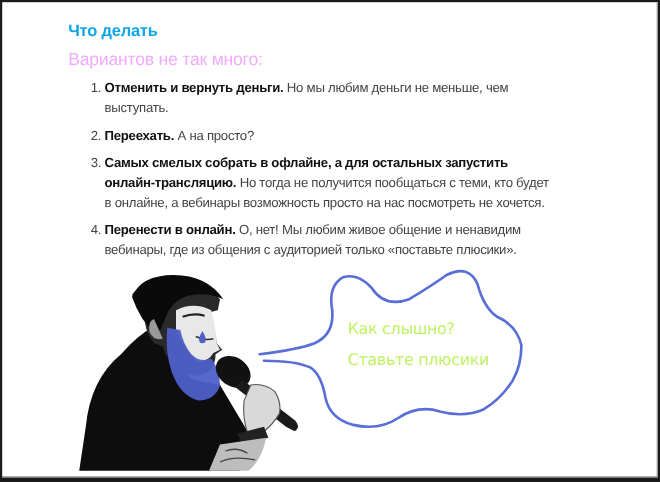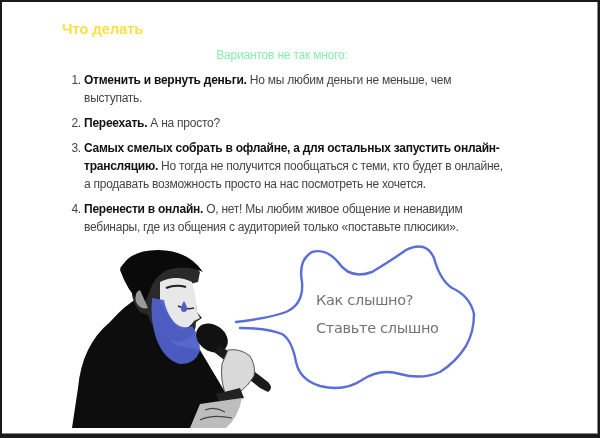--- a/index.html
+++ b/index.html
@@ -9,55 +9,54 @@
     background: #ffffff;
     border-right: 1px solid #8a8a8a;
     border-bottom: 1px solid #8a8a8a;
   }
   .content {
     position: absolute; left: 62px; top: 18px; width: 440px;
     font-family: "Liberation Sans", sans-serif;
     color: #2b2b2b;
   }
   .heading {
-    font-size: 15px; font-weight: bold; color: #fde047;
+    font-size: 15px; font-weight: bold; color: #0ea5e9;
     margin: 0; line-height: 22px; letter-spacing: -0.2px;
   }
   .intro {
-    font-size: 12px; color: #86efac; margin: 6px 0 0 0; line-height: 18px;
+    font-size: 16px; color: #f0abfc; margin: 6px 0 0 0; line-height: 18px;
     letter-spacing: -0.2px;
-    text-align: center;
   }
   ol.options {
     margin: 7px 0 0 0; padding: 0 0 0 22px;
     font-size: 12px; color: #444; line-height: 18px; letter-spacing: -0.25px;
     width: 420px;
   }
-  ol.options li { margin: 0 0 7px 0; padding-left: 0; }
+  ol.options li { margin: 0 0 7px 11px; padding-left: 0; }
   ol.options li b { color: #111; font-weight: bold; }
   .illustration { position: absolute; left: 60px; top: 240px; width: 440px; height: 193px; }
   .bubble-text {
     position: absolute; font-family: "DejaVu Sans", sans-serif; font-size: 14.5px;
-    color: #737373; letter-spacing: -0.3px; white-space: nowrap;
+    color: #bef264; letter-spacing: -0.3px; white-space: nowrap;
   }
   .bubble-line1 { left: 316px; top: 292px; }
   .bubble-line2 { left: 316px; top: 320px; }
 </style>
 </head>
 <body>
 
 <div class="frame"></div>
 
 <div class="content">
   <h3 class="heading">Что делать</h3>
   <p class="intro">Вариантов не так много:</p>
   <ol class="options">
     <li><b>Отменить и вернуть деньги.</b><span> Но мы любим деньги не меньше, чем выступать.</span></li>
     <li><b>Переехать.</b><span> А на просто?</span></li>
-    <li><b>Самых смелых собрать в офлайне, а для остальных запустить онлайн-трансляцию.</b><span> Но тогда не получится пообщаться с теми, кто будет в онлайне, а продавать возможность просто на нас посмотреть не хочется.</span></li>
+    <li><b>Самых смелых собрать в офлайне, а для остальных запустить онлайн-трансляцию.</b><span> Но тогда не получится пообщаться с теми, кто будет в онлайне, а вебинары возможность просто на нас посмотреть не хочется.</span></li>
     <li><b>Перенести в онлайн.</b><span> О, нет! Мы любим живое общение и ненавидим вебинары, где из общения с аудиторией только «поставьте плюсики».</span></li>
   </ol>
 </div>
 
 <svg class="illustration" viewBox="60 240 440 193" width="440" height="193" xmlns="http://www.w3.org/2000/svg">
 
   <g>
     <path d="M72 428 L78 388 Q82 345 110 322 Q125 305 138 298 L150 292 L160 330 L175 345 L200 350 L225 392 L218 428 Z" fill="#0d0d0d"></path>
 
     <path d="M120 268 Q132 252 158 252 Q185 252 200 272 L198 282 L190 284 Q196 300 197 312 L202 318 L196 322 Q196 332 190 338 L178 342 L165 338 Q152 330 148 315 L140 312 Q130 300 132 285 Z" fill="#2a2a2a"></path>
@@ -83,13 +82,13 @@
   <path d="M228 350 Q240 348 250 356 Q256 366 254 376 Q248 386 240 392 L226 396 Q220 380 222 364 Z" fill="#d9d9d9" stroke="#555" stroke-width="1"></path>
 
   <path d="M216 394 L240 388 L244 398 L220 404 Z" fill="#222"></path>
   <path d="M200 404 L242 398 Q238 418 226 428 L190 428 Z" fill="#bdbdbd"></path>
   <path d="M205 410 Q215 406 225 412 M200 420 Q212 414 232 418" stroke="#444" stroke-width="1.2" fill="none"></path>
 
   <path d="M236 322 Q270 318 286 312 Q304 304 302 282 Q298 260 312 252 Q326 248 338 262 Q350 280 372 272 Q392 260 406 250 Q426 240 434 258 Q440 280 452 288 Q470 296 474 314 Q474 332 466 346 Q456 362 440 372 Q422 380 400 374 Q380 368 362 380 Q344 392 320 386 Q300 380 296 362 Q292 340 282 334 Q268 328 240 328" fill="none" stroke="#5a6ed8" stroke-width="2.4" stroke-linecap="round" stroke-linejoin="round"></path>
 </svg>
 
 <div class="bubble-text bubble-line1">Как слышно?</div>
-<div class="bubble-text bubble-line2">Ставьте слышно</div>
+<div class="bubble-text bubble-line2">Ставьте плюсики</div>
 
 </body></html>

